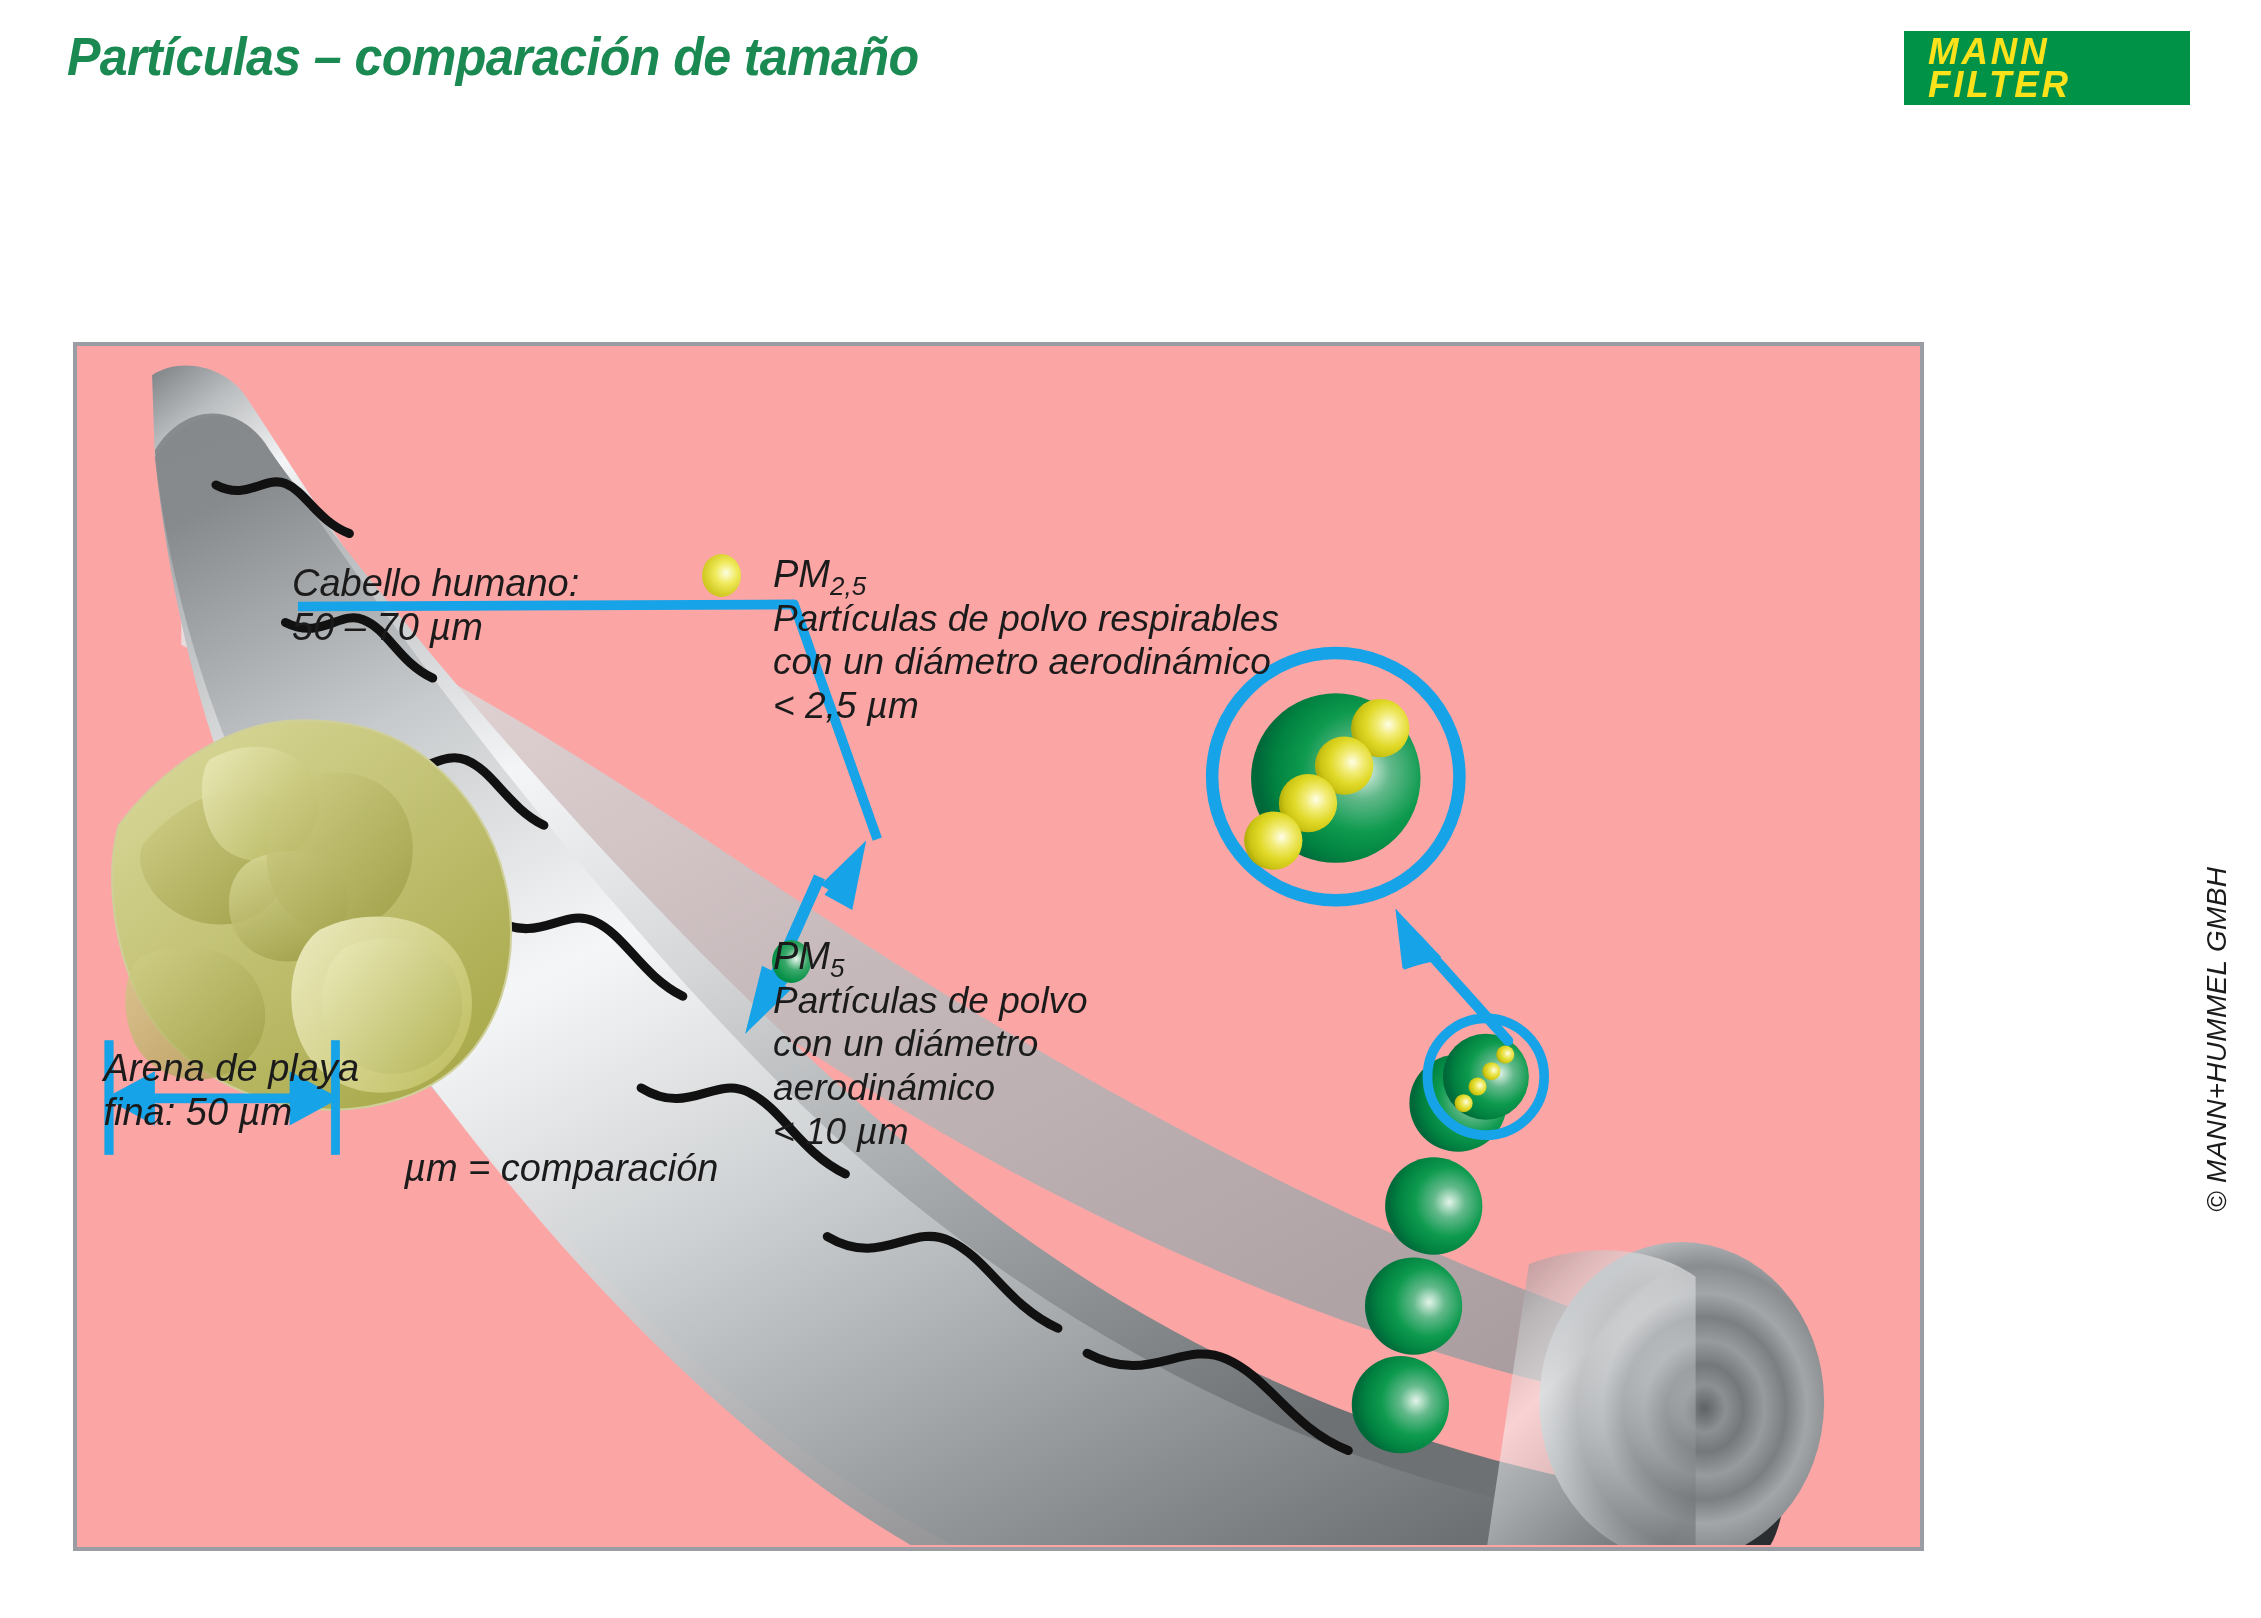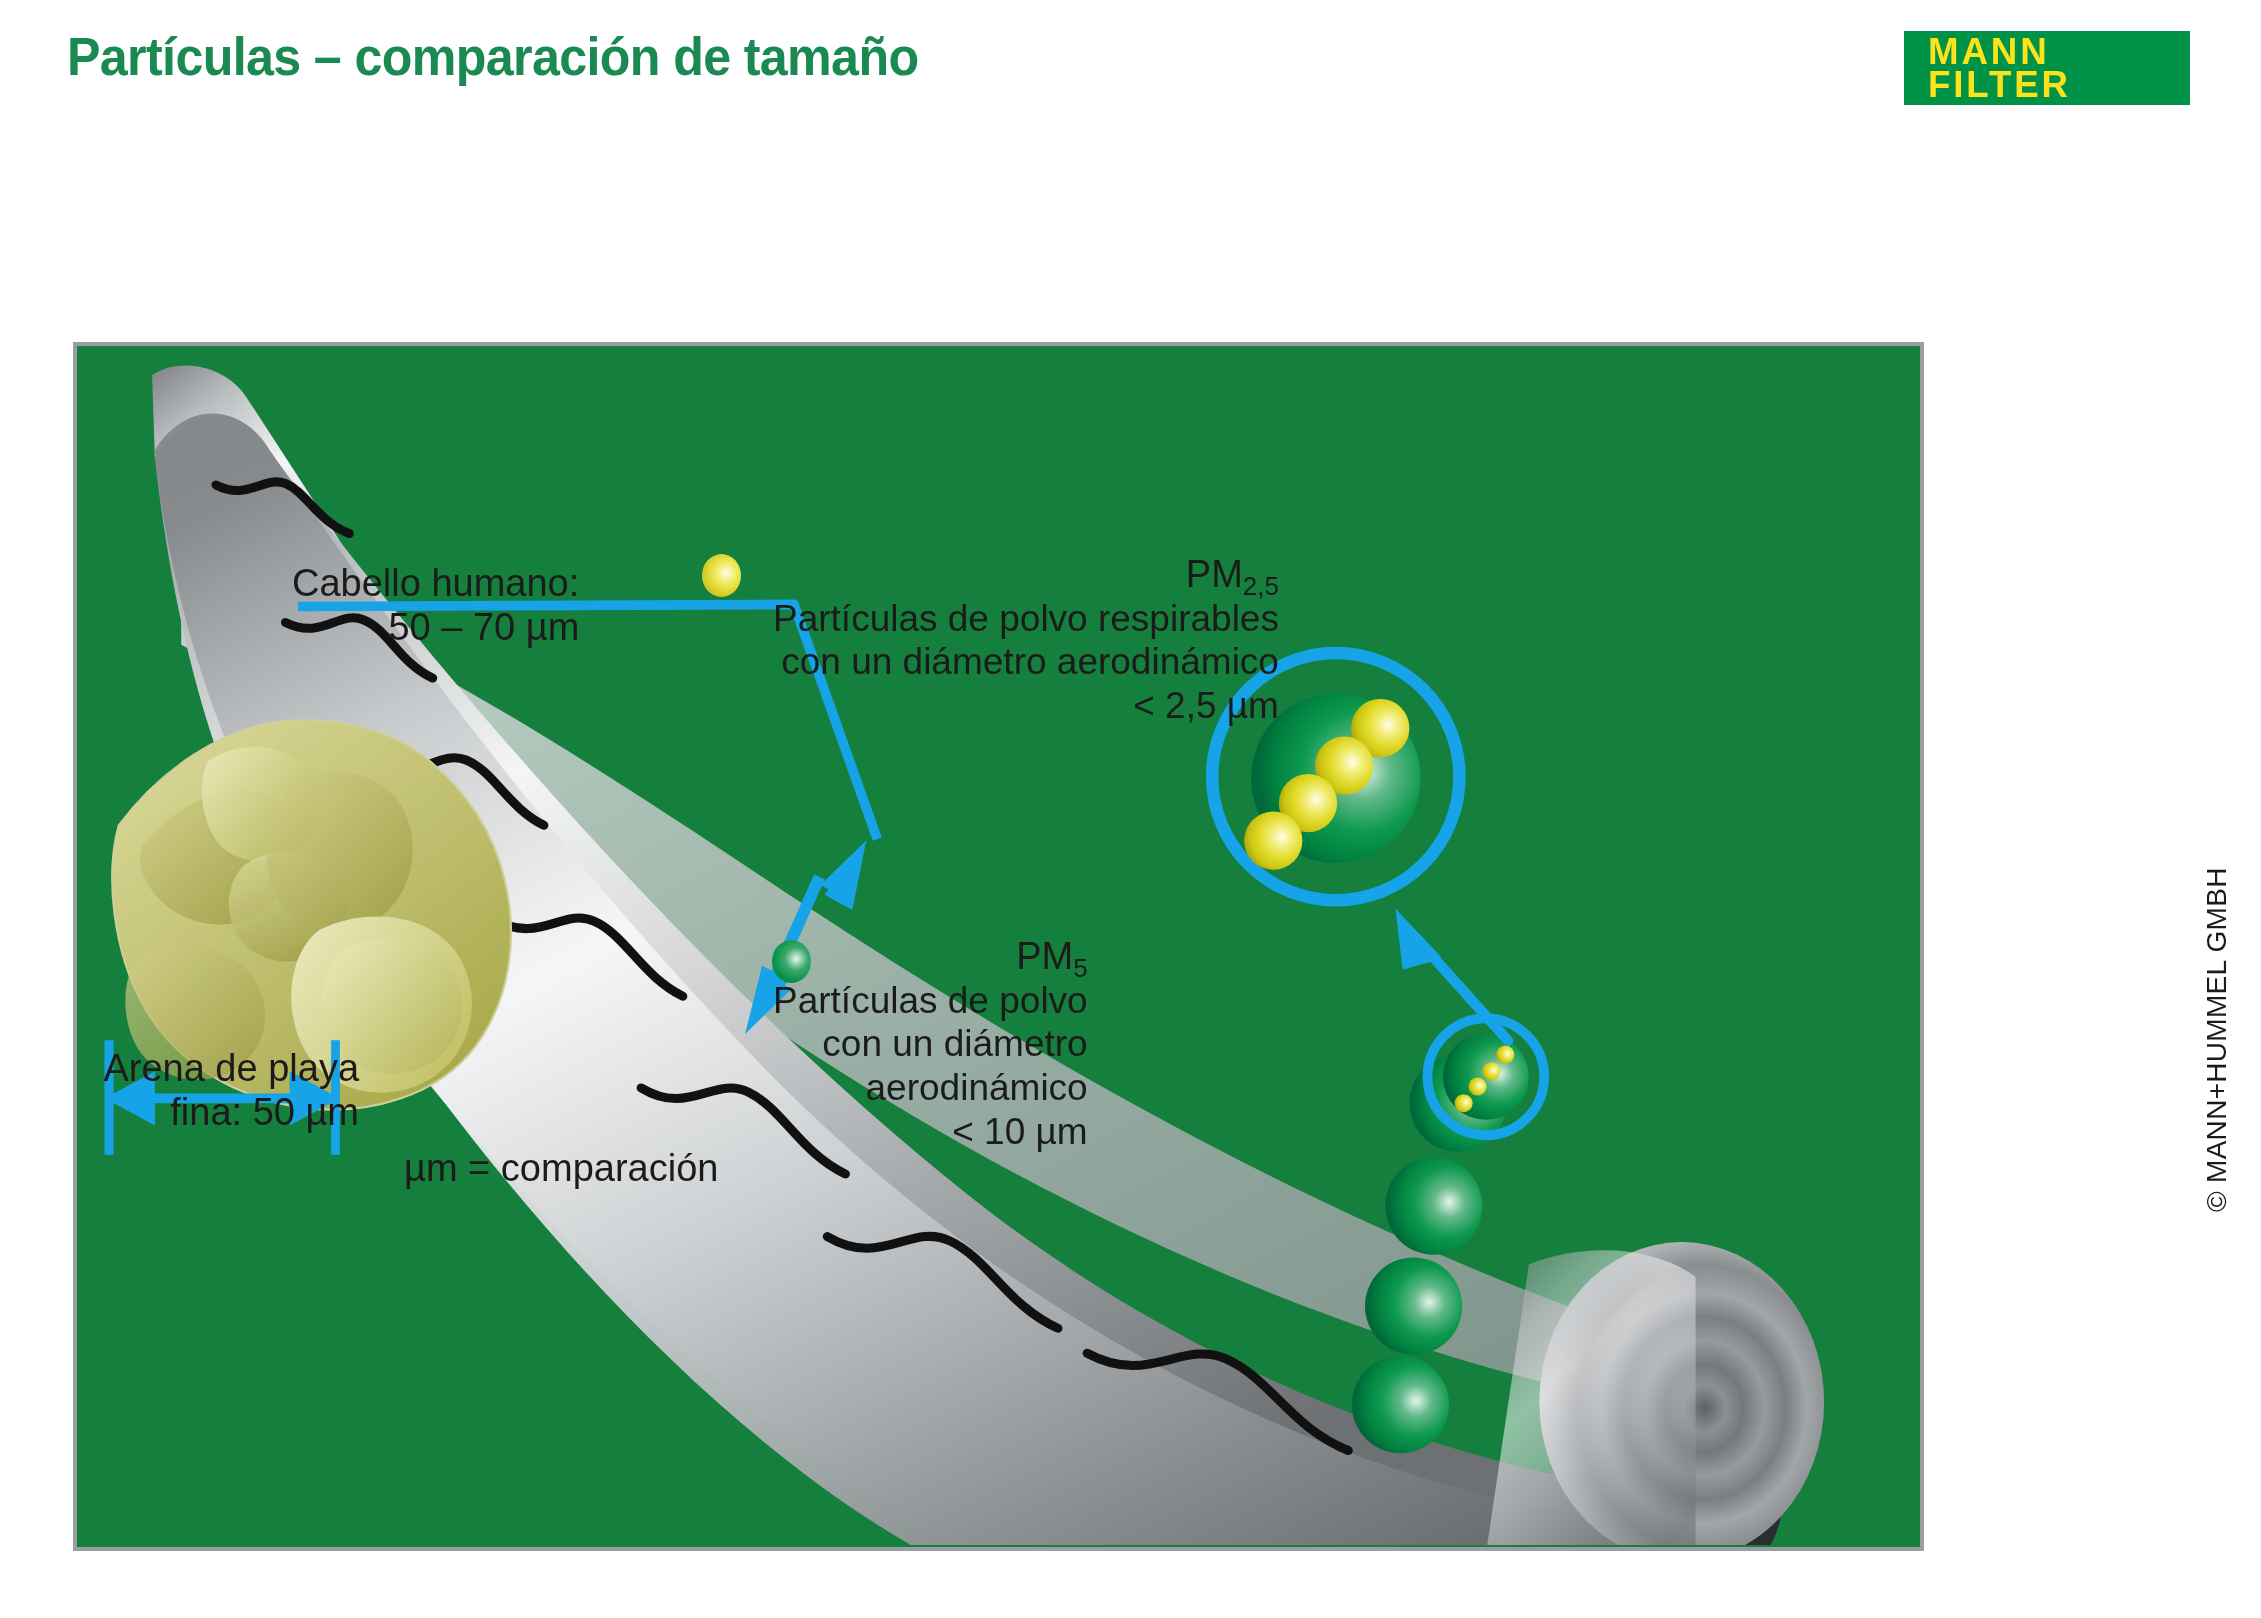--- a/index.html
+++ b/index.html
@@ -1,19 +1,19 @@
 <!DOCTYPE html>
 <html style="font-size:11px"><head>
 <meta charset="utf-8">
 <style>
   html,body{margin:0;padding:0;background:#ffffff;}
   body{width:2261px;height:1619px;position:relative;overflow:hidden;
        font-family:"Liberation Sans","DejaVu Sans",sans-serif;}
 
-  .page{position:absolute;inset:0;background:#fff;}
+  .page{position:absolute;inset:0;background:#fff;font-style:italic;}
 
   
   #page-title{
     position:absolute;left:67px;top:25px;
     font-size:54px;font-weight:bold;color:#1a8a52;
     letter-spacing:-0.7px;
     transform:scaleX(.93);transform-origin:left top;
     white-space:nowrap;
   }
 
@@ -24,21 +24,21 @@
     padding:2.8px 0 2.8px 23.6px;box-sizing:border-box;
   }
   #brand-logo .logo-line{
     color:#fbe21b;font-weight:bold;font-size:36px;line-height:.93;
     letter-spacing:2.8px;transform:scaleX(1.02);transform-origin:left center;
   }
 
   
   #diagram-frame{
     position:absolute;left:73px;top:342px;width:1851px;height:1209px;
-    border:4.9px solid #9a9ea4;box-sizing:border-box;background:#15803d;text-align:right;
+    border:4.9px solid #9a9ea4;box-sizing:border-box;background:#fca5a5;
   }
 
   #copyright-note{
     position:absolute;left:2201px;top:1212px;
     font-size:28px;color:#1b1b1b;white-space:nowrap;
     transform:rotate(-90deg);transform-origin:left top;
     letter-spacing:0.3px;
   }
 
   

